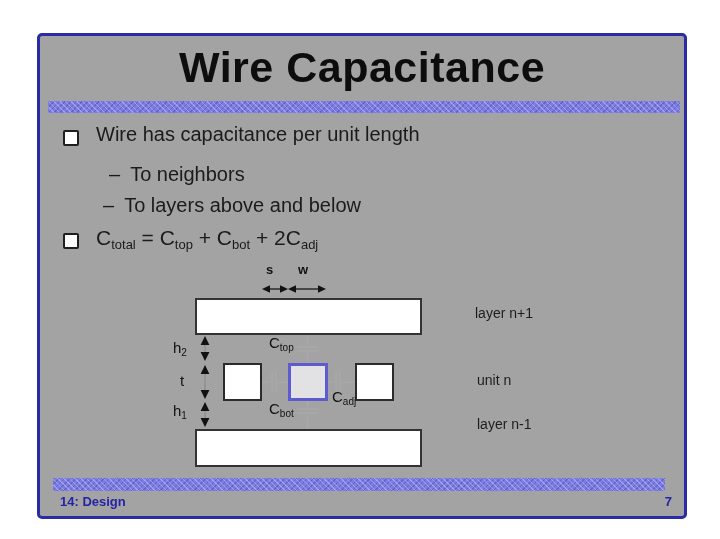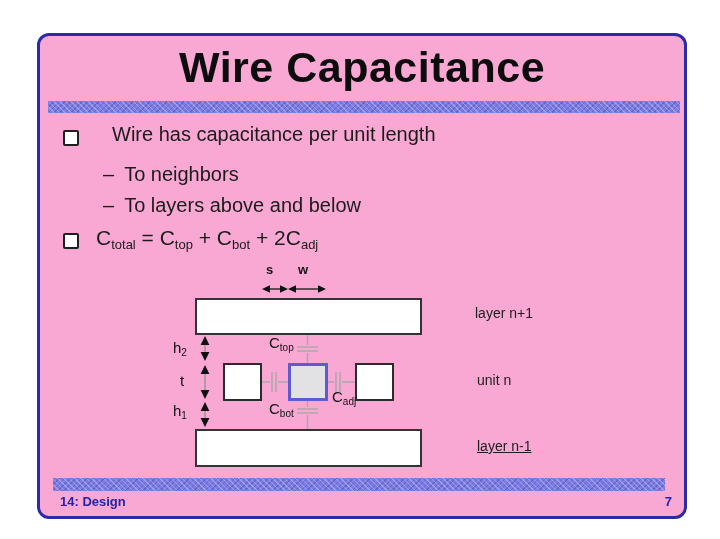--- a/index.html
+++ b/index.html
@@ -2,21 +2,21 @@
 <html><head>
 <meta charset="utf-8">
 <style>
   html,body{margin:0;padding:0;}
   body{
     width:720px;height:539px;background:#ffffff;position:relative;
     font-family:"Liberation Sans", sans-serif;color:#1b1b1b;overflow:hidden;
   }
   .slide{
     position:absolute;left:37px;top:33px;width:650px;height:486px;
-    border:3px solid #2b2ba6;border-radius:12px;background:#f9a8d4;box-sizing:border-box;
+    border:3px solid #2b2ba6;border-radius:5px;background:#a3a3a3;box-sizing:border-box;
   }
   .abs{position:absolute;}
   .title{
     left:0;top:7px;width:100%;text-align:center;
     font-size:43px;font-weight:900;letter-spacing:0.5px;color:#0d0d0d;
     white-space:nowrap;
   }
   .hatch-bar{
     height:12px;background-color:#7c7ce2;
     background-image:
@@ -24,23 +24,23 @@
       repeating-linear-gradient(135deg, rgba(35,35,150,0.28) 0 1px, transparent 1px 4px);
   }
   .bar-top{left:8px;top:65px;width:632px;}
   .bar-bottom{left:13px;top:442px;width:612px;height:13px;}
   .bullet-square{
     width:12px;height:12px;border:2.5px solid #1f1f1f;border-radius:2px;background:#fff;
   }
   .b1-sq{left:23px;top:94px;}
   .b2-sq{left:23px;top:197px;}
   .bullet-text{font-size:20px;color:#1b1b1b;white-space:nowrap;}
-  .b1-text{left:56px;top:87px;margin-left:16px;}
+  .b1-text{left:56px;top:87px;}
   .sub-bullet{font-size:20px;color:#1b1b1b;white-space:nowrap;}
-  .sub1{left:63px;top:127px;}
+  .sub1{left:69px;top:127px;}
   .sub2{left:63px;top:158px;}
   .dash{display:inline-block;margin-right:10px;}
   .formula{left:56px;top:190px;font-size:21px;color:#1b1b1b;white-space:nowrap;}
   .formula .sub, .sublab .sub{font-size:13px;vertical-align:-4px;}
   .smallsub{font-size:10px;vertical-align:-3px;}
 
   
   .rect-layer{border:2px solid #333;background:#fff;box-sizing:border-box;}
   .rect-top{left:155px;top:262px;width:227px;height:37px;}
   .rect-bottom{left:155px;top:393px;width:227px;height:38px;}
@@ -57,21 +57,21 @@
   .sublab{font-size:15px;color:#111;white-space:nowrap;}
   .lab-h2{left:133px;top:303px;text-align:center;}
   .lab-t{left:140px;top:336px;}
   .lab-h1{left:133px;top:366px;}
   .lab-ctop{left:229px;top:298px;}
   .lab-cbot{left:229px;top:364px;}
   .lab-cadj{left:292px;top:352px;}
   .layer-label{font-size:14px;color:#1d1d1d;white-space:nowrap;margin-left:32px;}
   .lab-lay-top{left:403px;top:269px;}
   .lab-lay-mid{left:405px;top:336px;}
-  .lab-lay-bot{left:405px;top:402px;text-decoration:underline;}
+  .lab-lay-bot{left:405px;top:380px;}
   .diagram-svg{left:120px;top:220px;width:280px;height:215px;}
 
   
   .footer-text{font-size:13px;font-weight:bold;color:#2424a8;white-space:nowrap;}
   .foot-left{left:20px;top:458px;}
   .foot-center{left:0;top:458px;width:100%;text-align:center;}
   .foot-right{right:12px;top:458px;}
   .edition{font-size:9px;vertical-align:5px;margin-left:3px;}
 </style>
 </head>

